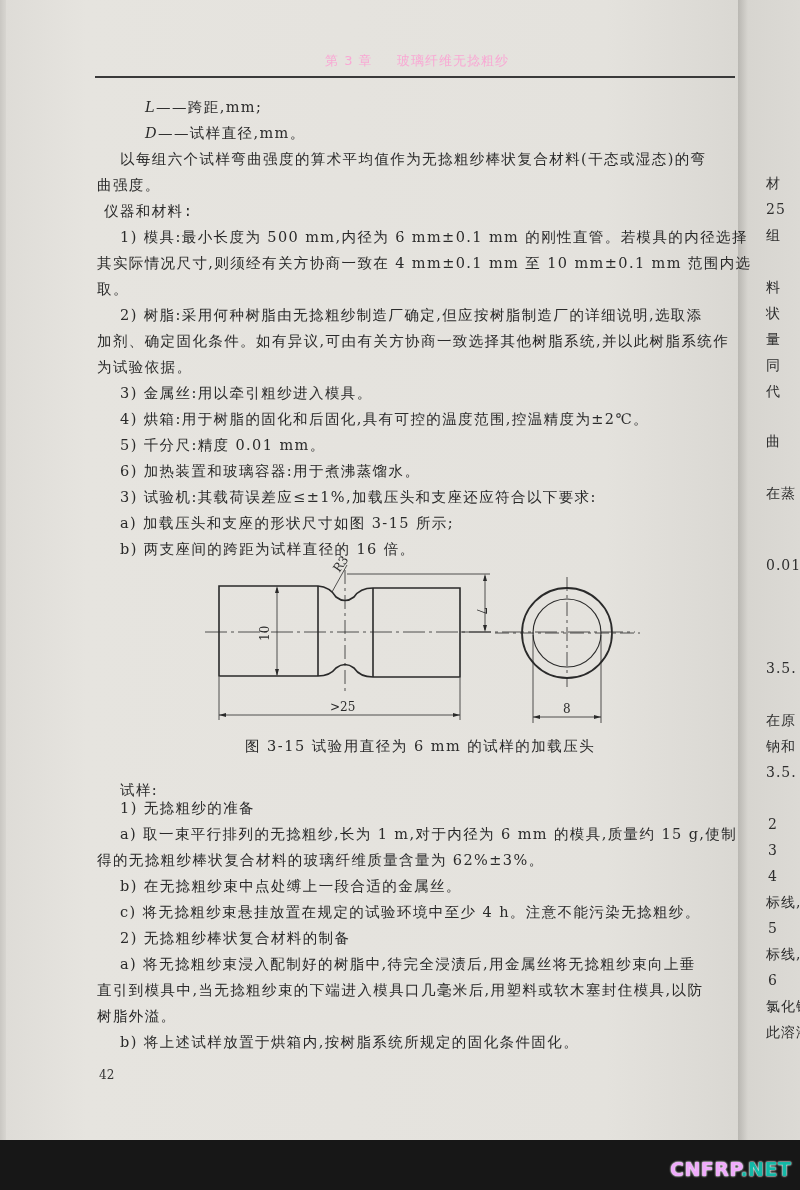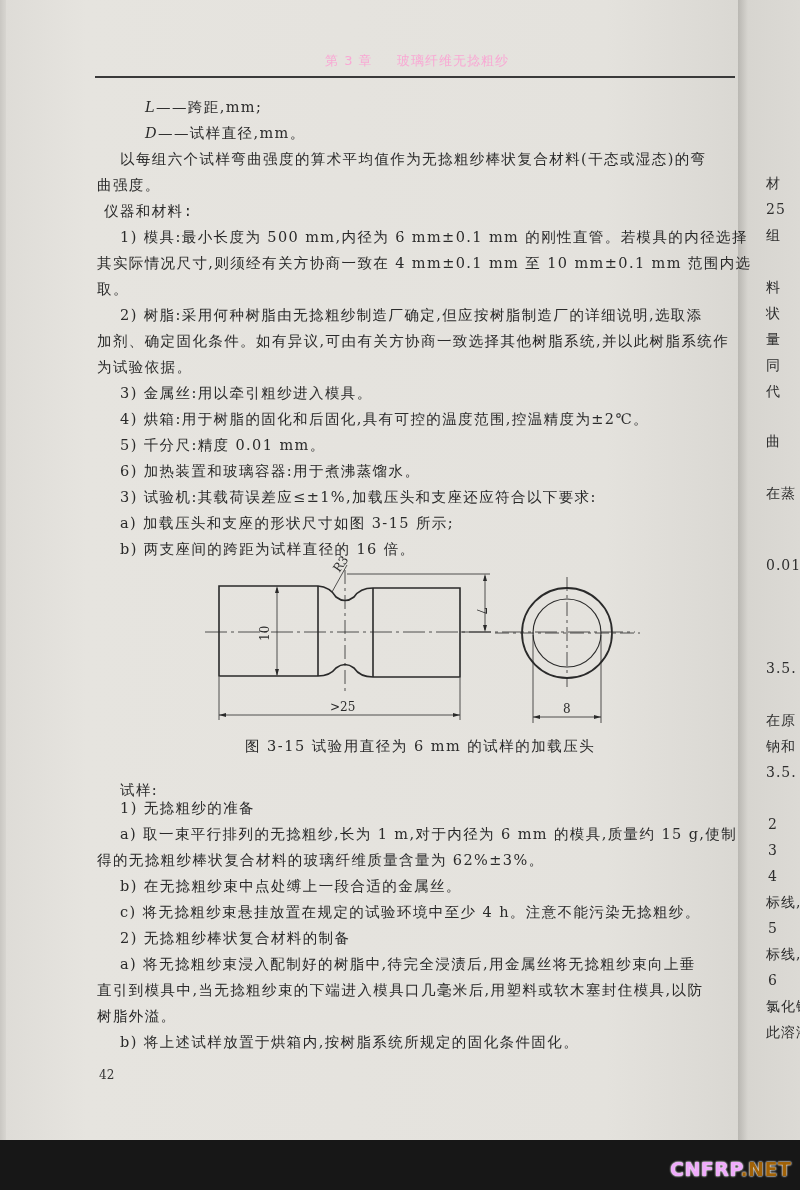--- a/index.html
+++ b/index.html
@@ -49,21 +49,21 @@
     position:absolute; left:99px; top:1068px; font-size:12px; color:#333;
   }
   .side-frag {
     position:absolute; font-size:14px; color:#2e2e2e; white-space:nowrap; letter-spacing:1px;
   }
   .watermark {
     position:absolute; left:670px; top:1158px; font-family:"DejaVu Sans", "Liberation Sans", sans-serif;
     font-weight:bold; font-size:19px; letter-spacing:0.5px;
   }
   .wm-a { color:#f0abfc; text-shadow:0 0 2px #fff,0 0 2px #fff; }
-  .wm-b { color:#a16207; text-shadow:0 0 2px #fff,0 0 2px #fff; }
+  .wm-b { color:#14b8a6; text-shadow:0 0 2px #fff,0 0 2px #fff; }
 </style>
 </head>
 <body>
 
 <div class="left-edge"></div>
 <div class="page">
 </div>
 <div class="page-right" id="rightpage">
     <div class="side-frag" style="left: 28px; top: 175px;">材</div>
     <div class="side-frag" style="left: 28px; top: 201px;">25</div>

